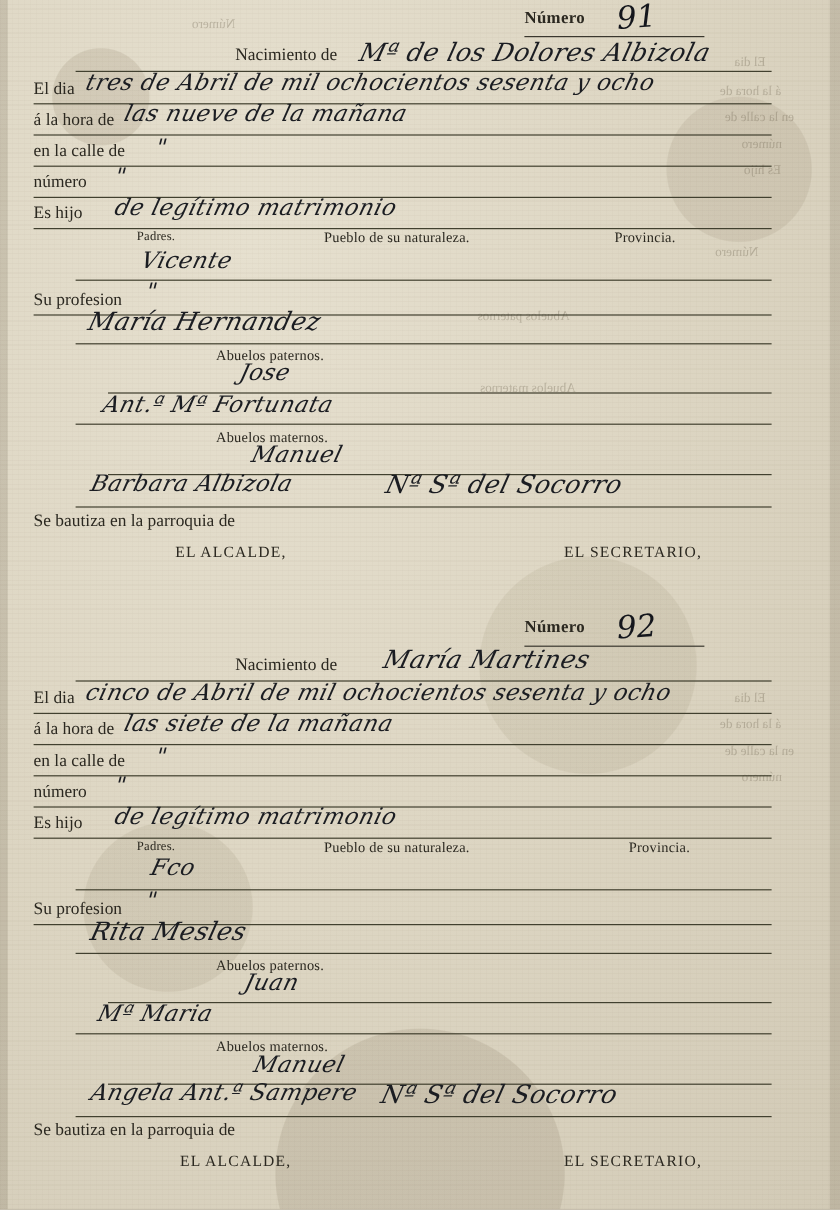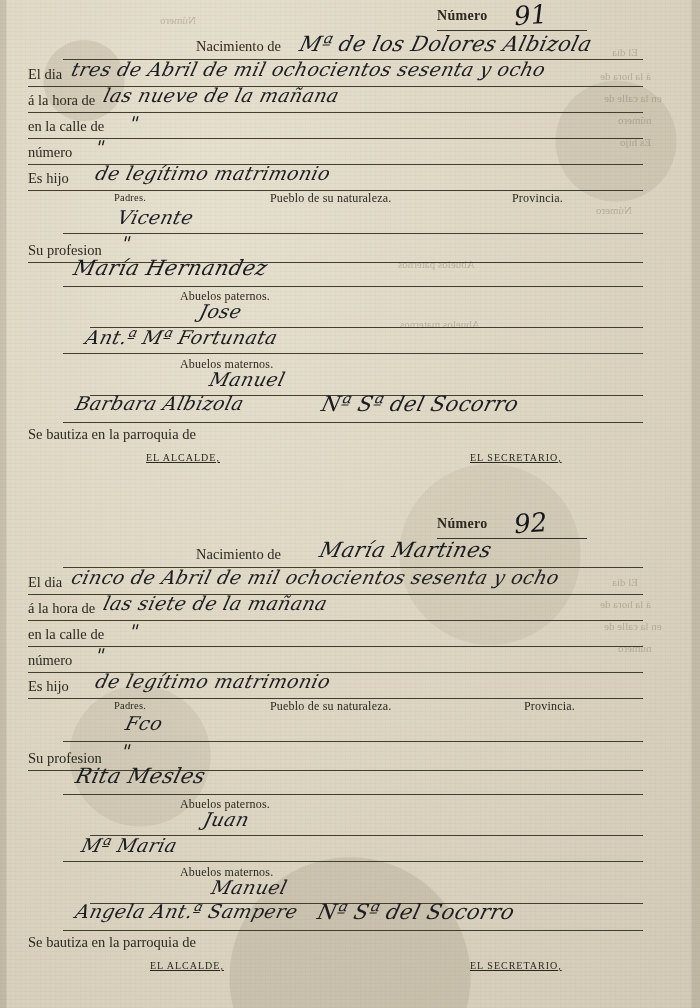--- a/index.html
+++ b/index.html
@@ -145,24 +145,23 @@
   .sk { display: inline-block; transform: skewX(-14deg); }
 
   .caption {
     position: absolute;
     font-size: 10.5px;
     color: #2b2820;
     letter-spacing: .2px;
   }
   .smallcaps {
     position: absolute;
-    font-size: 10px;
+    font-size: 13px;
     letter-spacing: 1px;
     color: #2b2820;
-    text-decoration: underline;
   }
   .bapt-lbl {
     position: absolute;
     left: 28px;
     font-size: 14.5px;
     color: #2b2820;
   }
 </style>
 </head>
 <body>

